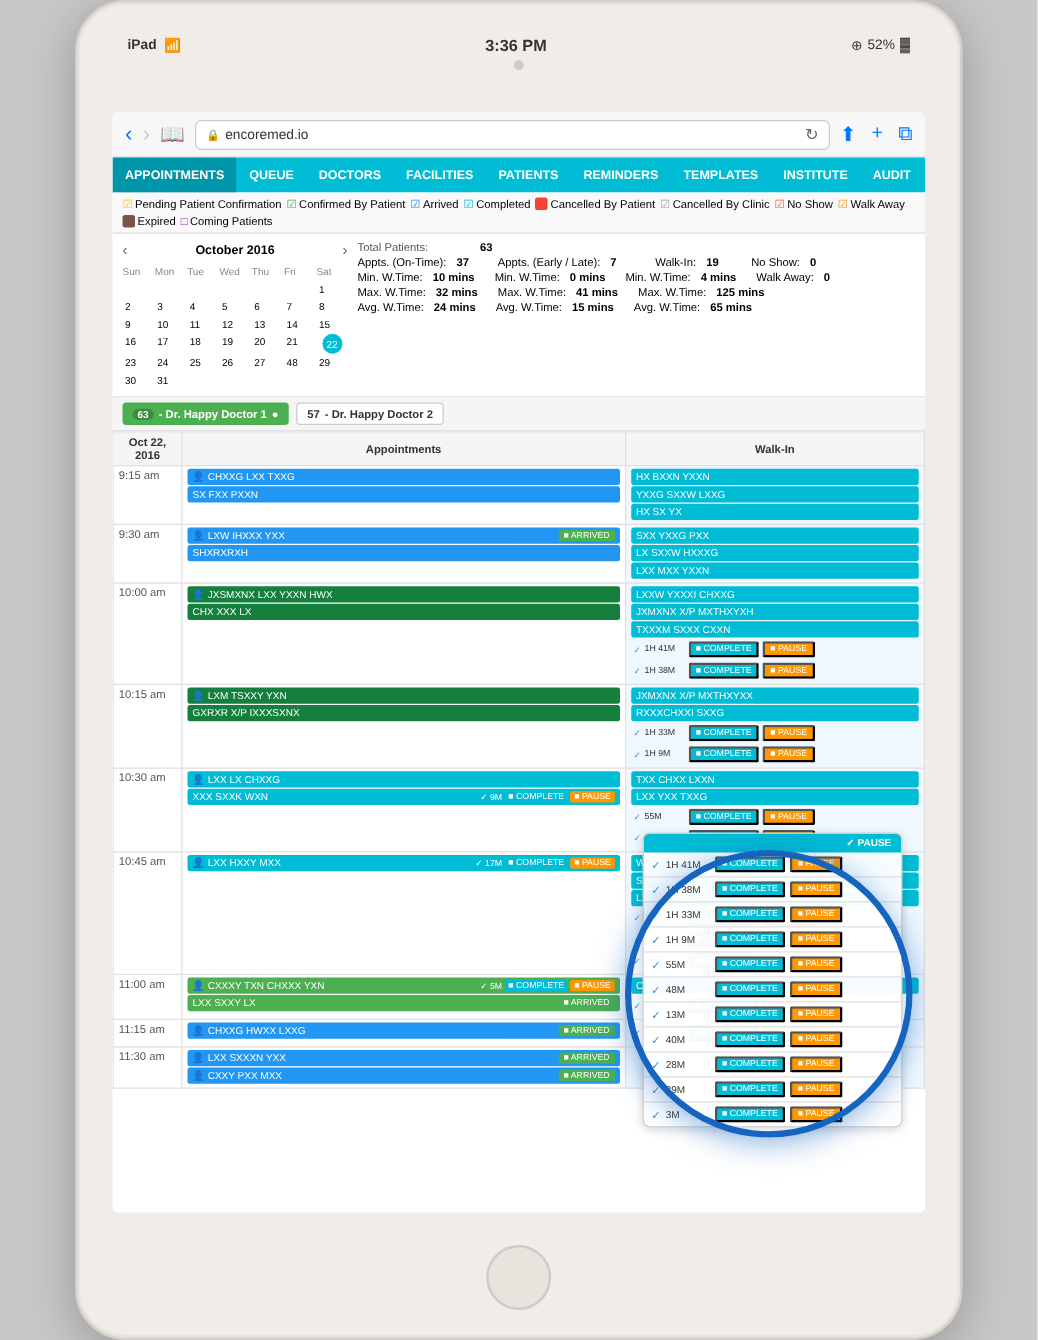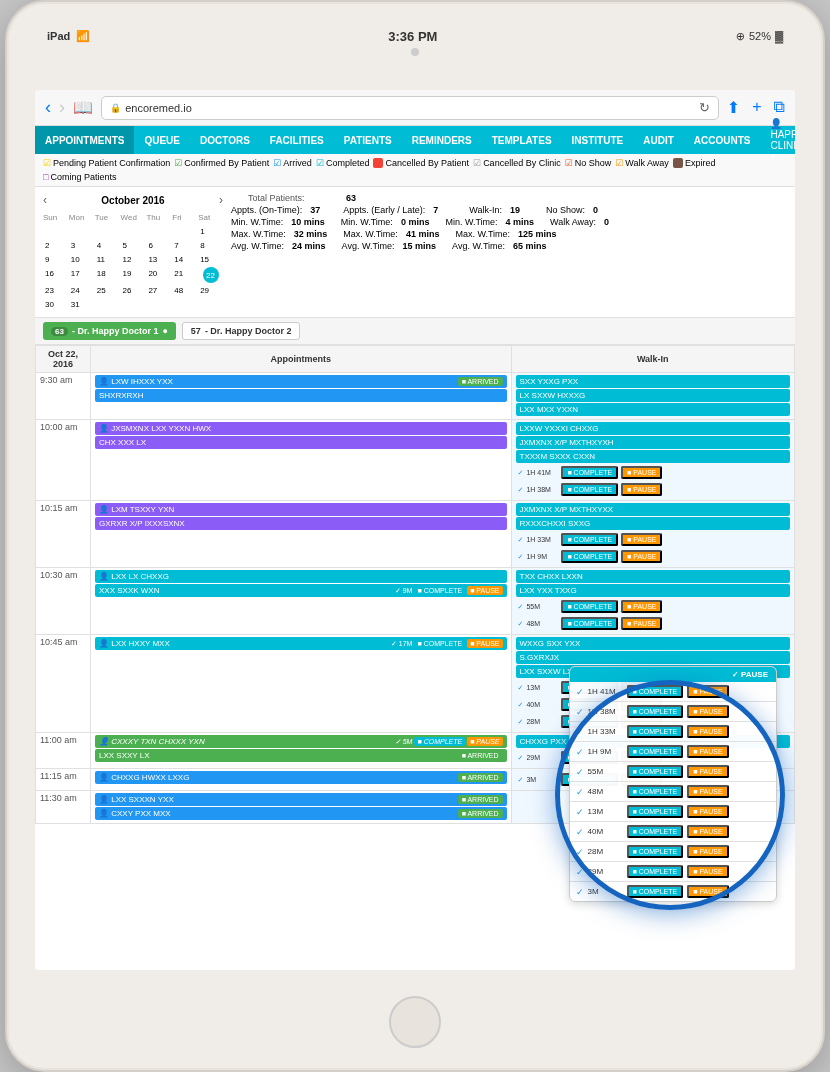--- a/index.html
+++ b/index.html
@@ -5,21 +5,21 @@
     * { box-sizing: border-box; margin: 0; padding: 0; }
     body {
       background: #c8c8c8;
       display: flex;
       justify-content: center;
       align-items: center;
       min-height: 100vh;
       font-family: -apple-system, BlinkMacSystemFont, 'Helvetica Neue', Arial, sans-serif;
     }
     .tablet-frame {
-      width: 820px;
+      width: 710px;
       height: 1072px;
       background: #f0ede8;
       border-radius: 40px;
       border: 2px solid #d4cfc8;
       box-shadow: 0 8px 40px rgba(0,0,0,0.25), inset 0 0 0 2px #e8e3dc;
       position: relative;
       overflow: hidden;
     }
     .tablet-screen {
       position: absolute;
@@ -124,21 +124,21 @@
       border-bottom: 1px solid #e0e0e0;
       display: flex;
       flex-wrap: wrap;
       gap: 4px;
       align-items: center;
       font-size: 9px;
     }
     .legend-item { display: flex; align-items: center; gap: 2px; }
     .legend-dot { width: 10px; height: 10px; border-radius: 2px; }
     .stats-row { display: flex; gap: 8px; align-items: center; margin-bottom: 2px; font-size: 9px; }
-    .stats-label { color: #555; min-width: 90px; margin-left: 17px; }
+    .stats-label { color: #555; min-width: 90px; }
     .stats-val { font-weight: 600; min-width: 20px; }
 
     
     .calendar-pane {
       display: flex;
       gap: 8px;
       padding: 6px 8px;
       border-bottom: 1px solid #e0e0e0;
     }
     .calendar { width: 180px; font-size: 9px; flex-shrink: 0; }
@@ -214,21 +214,21 @@
       margin-bottom: 1px;
       display: flex;
       align-items: center;
       gap: 4px;
       font-size: 8px;
       color: white;
       position: relative;
     }
     .appt-bar.blue { background: #2196f3; }
     .appt-bar.teal { background: #00bcd4; }
-    .appt-bar.orange { background: #8b5cf6; }
+    .appt-bar.orange { background: #15803d; }
     .appt-bar.green { background: #4caf50; }
     .status-arrived { background: #4caf50; color: white; font-size: 7px; padding: 1px 4px; border-radius: 2px; margin-left: auto; }
 
     .walkin-bar {
       background: #00bcd4;
       color: white;
       border-radius: 2px;
       padding: 2px 4px;
       margin-bottom: 1px;
       font-size: 8px;
@@ -471,20 +471,36 @@
         <table class="appt-table">
           <thead>
             <tr>
               <th>Oct 22, 2016</th>
               <th>Appointments</th>
               <th>Walk-In</th>
             </tr>
           </thead>
           <tbody>
 
+            <tr>
+              <td class="time-cell">9:15 am</td>
+              <td class="appt-cell">
+                <div class="appt-bar blue">
+                    <span>👤 CHXXG LXX TXXG</span>
+                  </div>
+                <div class="appt-bar blue">
+                    <span>SX FXX PXXN</span>
+                  </div>
+              </td>
+              <td class="walkin-cell">
+                <div class="walkin-bar">HX BXXN YXXN</div>
+                <div class="walkin-bar">YXXG SXXW LXXG</div>
+                <div class="walkin-bar">HX SX YX</div>
+              </td>
+            </tr>
 
             <tr>
               <td class="time-cell">9:30 am</td>
               <td class="appt-cell">
                 <div class="appt-bar blue">
                   <span>👤 LXW IHXXX YXX</span>
                   <span class="status-arrived">■ ARRIVED</span>
                 </div>
                 <div class="appt-bar blue">
                     <span>SHXRXRXH</span>
@@ -621,21 +637,21 @@
                   <span style="color:#333;min-width:32px;">28M</span>
                   <button class="cp-btn-c">■ COMPLETE</button>
                   <button class="cp-btn-p">■ PAUSE</button>
                 </div>
               </td>
             </tr>
 
             <tr>
               <td class="time-cell">11:00 am</td>
               <td class="appt-cell">
-                <div class="appt-bar green" style="position:relative;font-style:italic;">
+                <div class="appt-bar green" style="position:relative;">
                   <span>👤 CXXXY TXN CHXXX YXN</span>
                   <span style="margin-left:auto;font-size:7px;display:flex;gap:2px;align-items:center;">
                     <span style="color:#fff;">✓ 5M</span>
                     <span style="background:#00bcd4;padding:1px 3px;border-radius:2px;font-size:7px;">■ COMPLETE</span>
                     <span style="background:#ff9800;padding:1px 3px;border-radius:2px;font-size:7px;">■ PAUSE</span>
                   </span>
                 </div>
                 <div class="appt-bar green">
                   <span>LXX SXXY LX</span>
                   <span class="status-arrived">■ ARRIVED</span>

